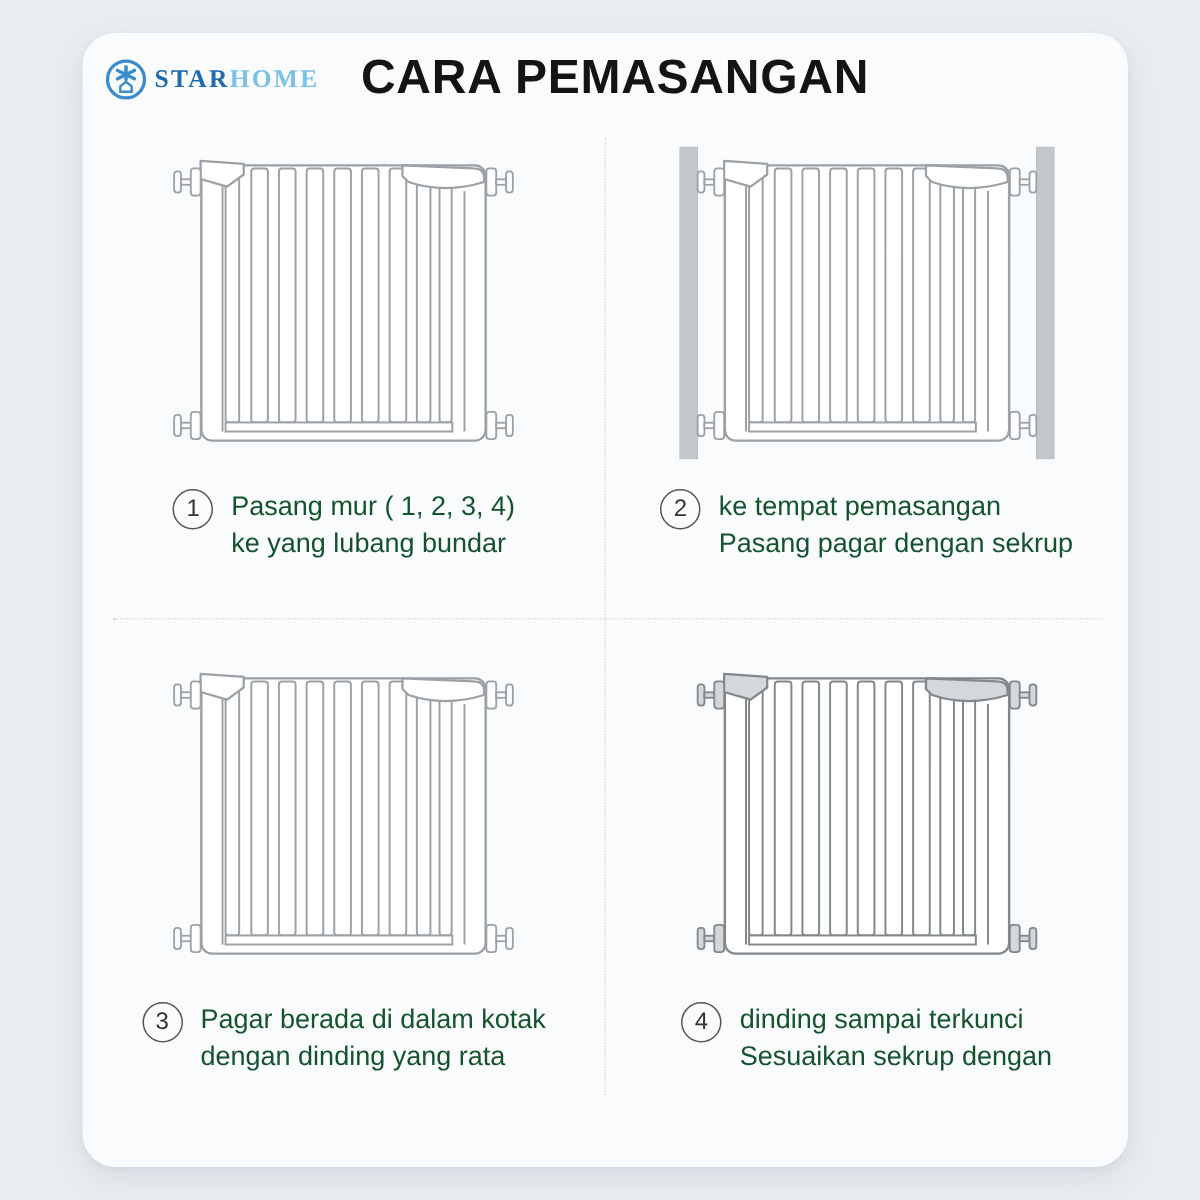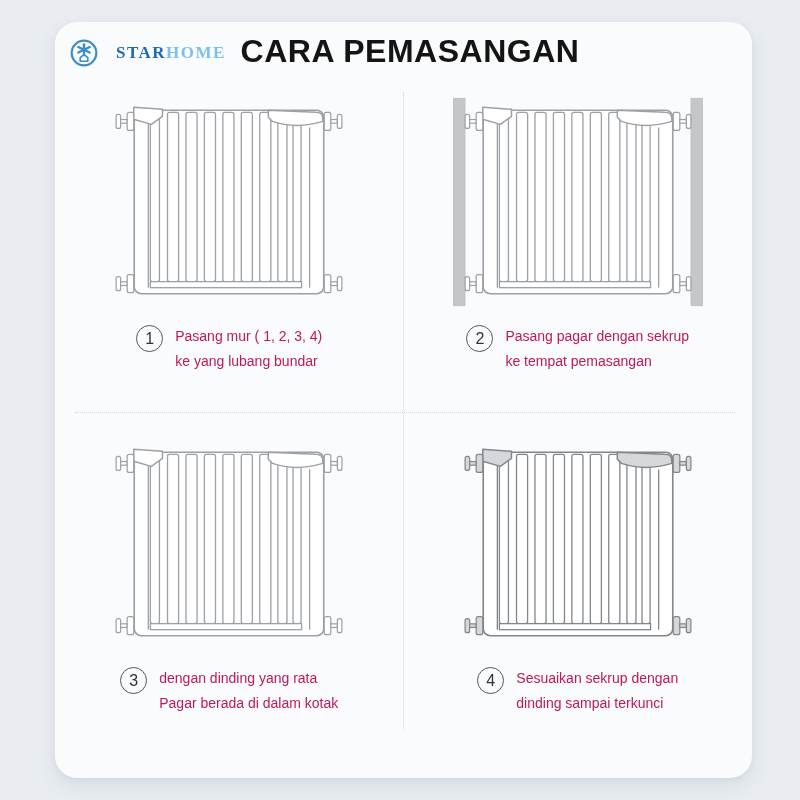--- a/index.html
+++ b/index.html
@@ -14,21 +14,21 @@
     position:absolute;
     left:55px;top:22px;
     width:697px;height:756px;
     background:#fafbfc;
     border-radius:22px;
     box-shadow:0 8px 20px rgba(70,90,110,0.10), 0 2px 6px rgba(70,90,110,0.06);
   }
   
   .logo{
     position:absolute;left:14px;top:16px;
-    display:flex;align-items:center;gap:17px;
+    display:flex;align-items:center;gap:4px;
   }
   .logo-text{
     font-family:"Liberation Serif", serif;
     font-weight:bold;font-size:17px;letter-spacing:1.5px;
   }
   .logo-star{color:#1f6bb0;}
   .logo-home{color:#7cc0e8;}
   .page-title{
     position:absolute;left:0;right:0;top:11px;
     text-align:center;
@@ -64,21 +64,21 @@
   .step-circle{
     width:27px;height:27px;border-radius:50%;
     border:1.5px solid #555;
     color:#333;font-size:16px;
     display:flex;align-items:center;justify-content:center;
     box-sizing:border-box;
     margin-top:1px;
     flex:0 0 auto;
   }
   .step-text{
-    font-size:14px;line-height:25px;color:#be185d;
+    font-size:18px;line-height:25px;color:#14532d;
   }
 </style>
 </head>
 <body>
 
 <div class="card">
 
   <div class="logo">
     <svg width="30" height="30" viewBox="0 0 30 30">
       <circle cx="15" cy="15" r="12.3" fill="none" stroke="#3a8ccb" stroke-width="2.2"></circle>
@@ -166,22 +166,22 @@
             <rect x="12" y="179" width="4.5" height="14" rx="2" fill="#ffffff" stroke="#9ba1a6" stroke-width="1.2"></rect>
             <rect x="16.5" y="184.2" width="6.5" height="3.6" fill="#ffffff" stroke="#9ba1a6" stroke-width="1.2"></rect>
             <rect x="23" y="177" width="6.5" height="18" rx="2" fill="#ffffff" stroke="#9ba1a6" stroke-width="1.2"></rect>
             <rect x="218.5" y="177" width="6.5" height="18" rx="2" fill="#ffffff" stroke="#9ba1a6" stroke-width="1.2"></rect>
             <rect x="225" y="184.2" width="6.5" height="3.6" fill="#ffffff" stroke="#9ba1a6" stroke-width="1.2"></rect>
             <rect x="231.5" y="179" width="4.5" height="14" rx="2" fill="#ffffff" stroke="#9ba1a6" stroke-width="1.2"></rect>
           </svg></div>
       <div class="caption">
         <div class="step-circle">2</div>
         <div class="step-text">
+          <div>ke tempat pemasangan</div>
           <div>Pasang pagar dengan sekrup</div>
-          <div>ke tempat pemasangan</div>
         </div>
       </div>
     </div>
 
     <div class="cell">
       <div class="gate-svg"><svg width="250" height="212" viewBox="0 0 248 210">
             <rect x="30" y="14" width="188" height="182" rx="7" fill="#fff" stroke="#9ba1a6" stroke-width="1.6"></rect>
             <line x1="44" y1="27" x2="44" y2="190" stroke="#9ba1a6" stroke-width="1.3"></line>
             <line x1="204" y1="31" x2="204" y2="190" stroke="#9ba1a6" stroke-width="1.3"></line>
             <rect x="46" y="16" width="9" height="168" rx="2" fill="#fff" stroke="#9ba1a6" stroke-width="1.3"></rect>
@@ -205,22 +205,22 @@
             <rect x="12" y="179" width="4.5" height="14" rx="2" fill="#ffffff" stroke="#9ba1a6" stroke-width="1.2"></rect>
             <rect x="16.5" y="184.2" width="6.5" height="3.6" fill="#ffffff" stroke="#9ba1a6" stroke-width="1.2"></rect>
             <rect x="23" y="177" width="6.5" height="18" rx="2" fill="#ffffff" stroke="#9ba1a6" stroke-width="1.2"></rect>
             <rect x="218.5" y="177" width="6.5" height="18" rx="2" fill="#ffffff" stroke="#9ba1a6" stroke-width="1.2"></rect>
             <rect x="225" y="184.2" width="6.5" height="3.6" fill="#ffffff" stroke="#9ba1a6" stroke-width="1.2"></rect>
             <rect x="231.5" y="179" width="4.5" height="14" rx="2" fill="#ffffff" stroke="#9ba1a6" stroke-width="1.2"></rect>
           </svg></div>
       <div class="caption">
         <div class="step-circle">3</div>
         <div class="step-text">
+          <div>Pagar berada di dalam kotak</div>
           <div>dengan dinding yang rata</div>
-          <div>Pagar berada di dalam kotak</div>
         </div>
       </div>
     </div>
 
     <div class="cell">
       <div class="gate-svg"><svg width="250" height="212" viewBox="0 0 248 210">
             <rect x="30" y="14" width="188" height="182" rx="7" fill="#fff" stroke="#82878b" stroke-width="1.6"></rect>
             <line x1="44" y1="27" x2="44" y2="190" stroke="#82878b" stroke-width="1.3"></line>
             <line x1="204" y1="31" x2="204" y2="190" stroke="#82878b" stroke-width="1.3"></line>
             <rect x="46" y="16" width="9" height="168" rx="2" fill="#fff" stroke="#82878b" stroke-width="1.3"></rect>
@@ -244,20 +244,20 @@
             <rect x="12" y="179" width="4.5" height="14" rx="2" fill="#d4d8da" stroke="#82878b" stroke-width="1.2"></rect>
             <rect x="16.5" y="184.2" width="6.5" height="3.6" fill="#d4d8da" stroke="#82878b" stroke-width="1.2"></rect>
             <rect x="23" y="177" width="6.5" height="18" rx="2" fill="#d4d8da" stroke="#82878b" stroke-width="1.2"></rect>
             <rect x="218.5" y="177" width="6.5" height="18" rx="2" fill="#d4d8da" stroke="#82878b" stroke-width="1.2"></rect>
             <rect x="225" y="184.2" width="6.5" height="3.6" fill="#d4d8da" stroke="#82878b" stroke-width="1.2"></rect>
             <rect x="231.5" y="179" width="4.5" height="14" rx="2" fill="#d4d8da" stroke="#82878b" stroke-width="1.2"></rect>
           </svg></div>
       <div class="caption">
         <div class="step-circle">4</div>
         <div class="step-text">
+          <div>dinding sampai terkunci</div>
           <div>Sesuaikan sekrup dengan</div>
-          <div>dinding sampai terkunci</div>
         </div>
       </div>
     </div>
 
   </div>
 </div>
 
 </body></html>

